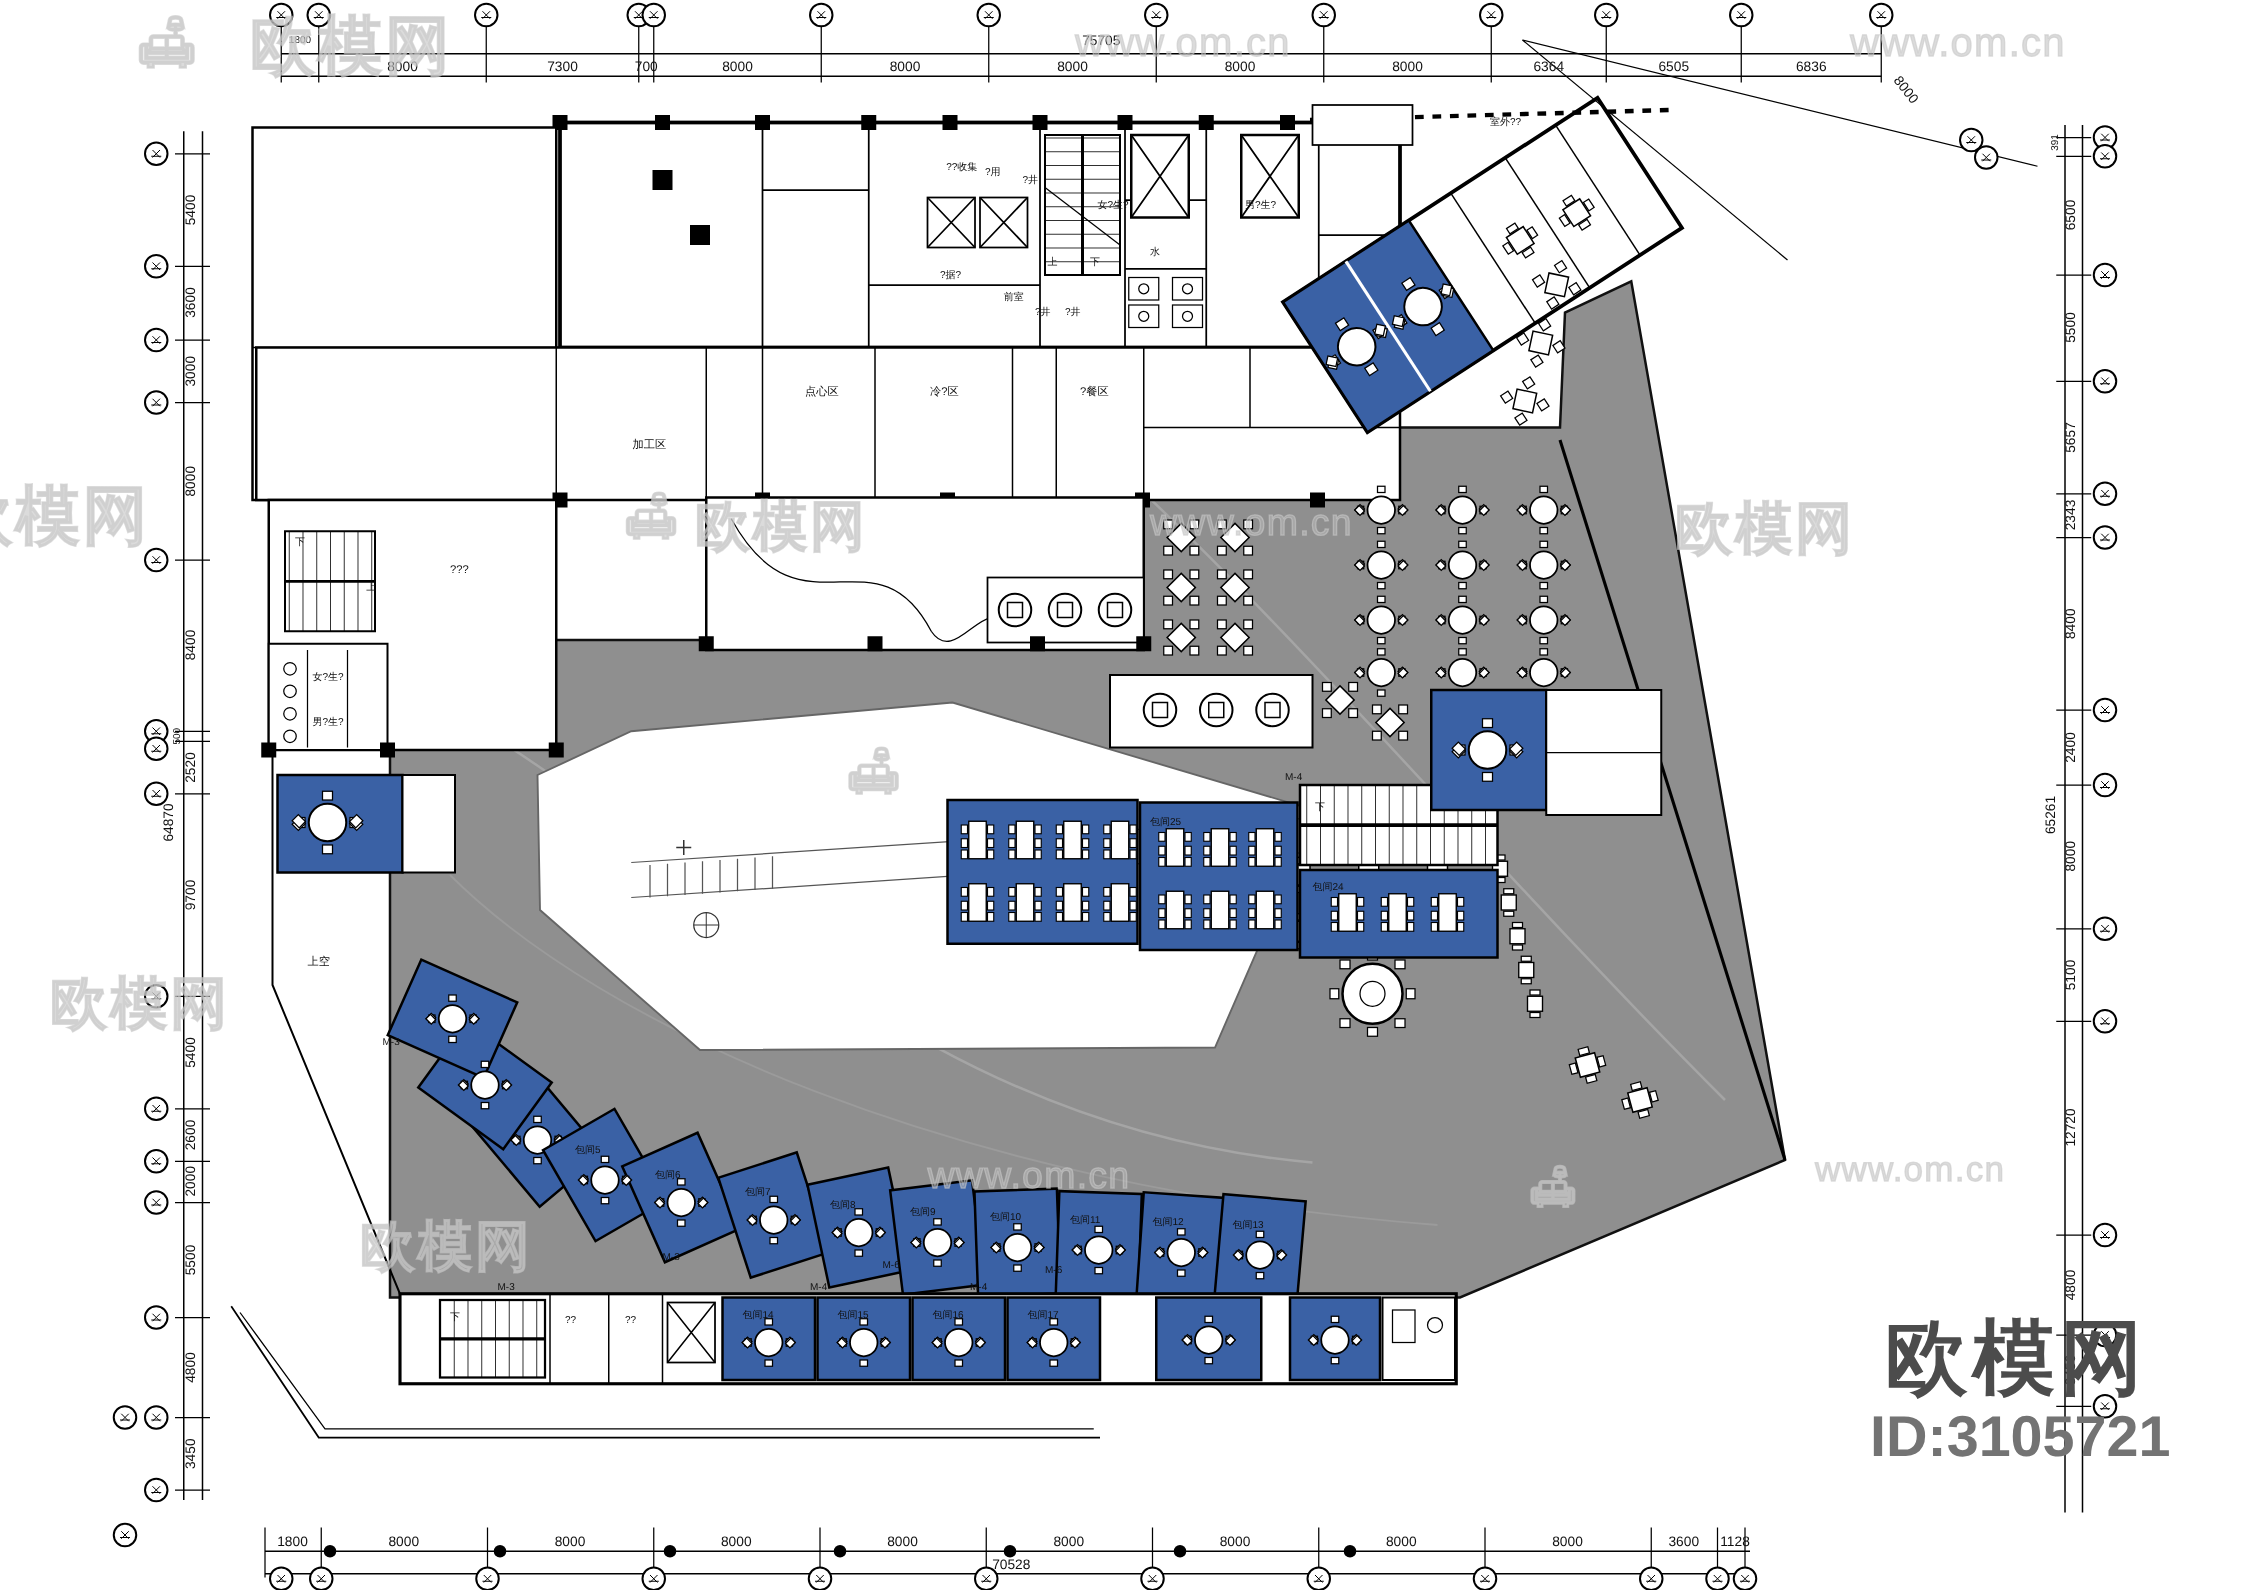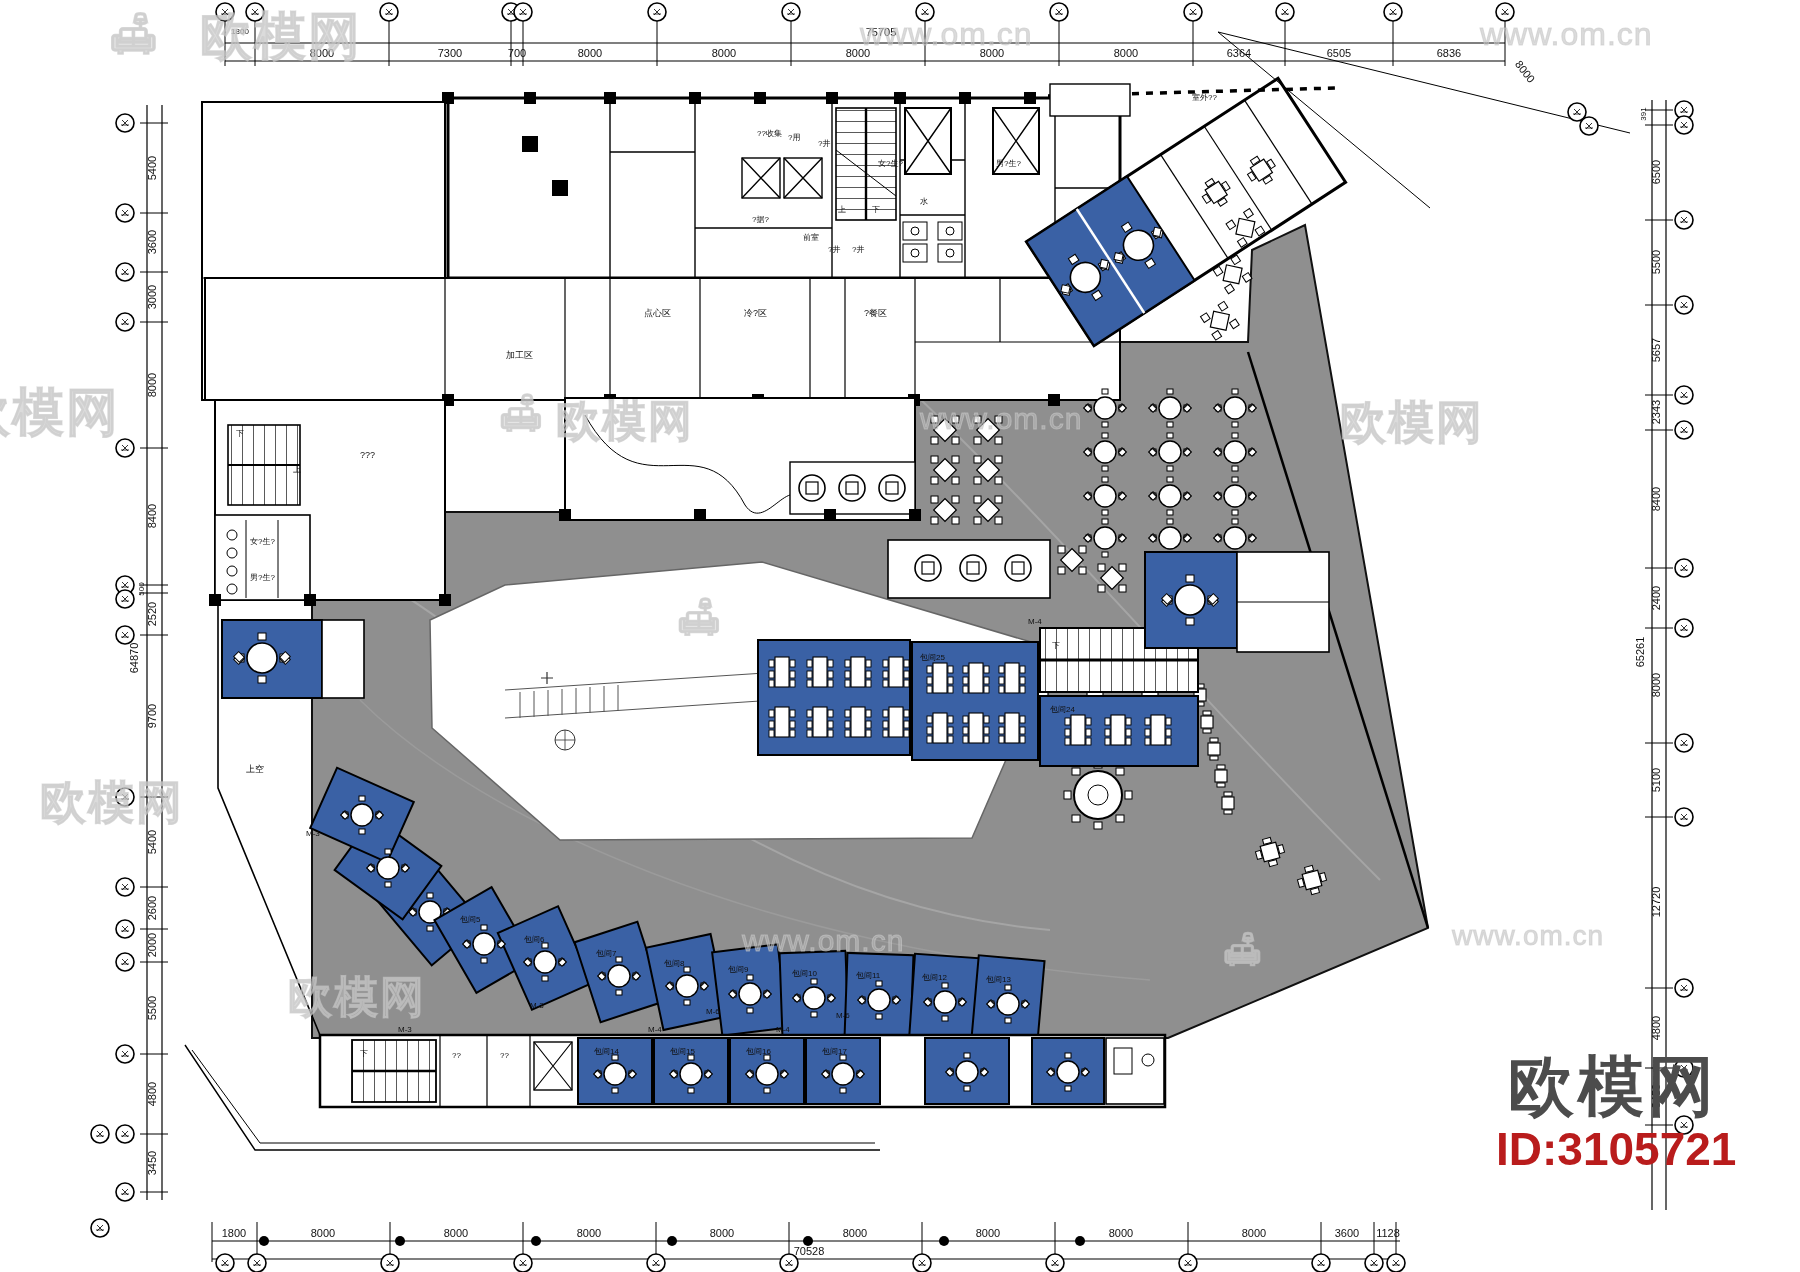--- a/index.html
+++ b/index.html
@@ -9,21 +9,21 @@
   .dimtxt{font-size:11px;}
   .tiny{font-size:8px;}
   .lbl{font-size:9px;}
   .wm{position:absolute;color:rgba(190,190,190,.55);font-weight:bold;
       -webkit-text-stroke:1px rgba(200,200,200,.6);letter-spacing:2px;white-space:nowrap;
       z-index:5;pointer-events:none;}
   .wm.site{font-weight:normal;letter-spacing:1px;}
   .footerbrand{position:absolute;left:1508px;top:1042px;font-size:66px;font-weight:bold;
       color:#4c4c4c;letter-spacing:4px;z-index:6;}
   .footerid{position:absolute;left:1496px;top:1122px;font-size:46px;font-weight:bold;
-      color:#b91c1c;z-index:6;}
+      color:#737373;z-index:6;}
 </style>
 </head>
 <body>
 
 <div id="stage">
 
   <div class="wm" style="left:200px;top:2px;font-size:52px;">欧模网</div>
   <div class="wm" style="left:108px;top:10px;font-size:40px;">🛋</div>
   <div class="wm site" style="left:860px;top:16px;font-size:32px;">www.om.cn</div>
   <div class="wm site" style="left:1480px;top:16px;font-size:32px;">www.om.cn</div>

